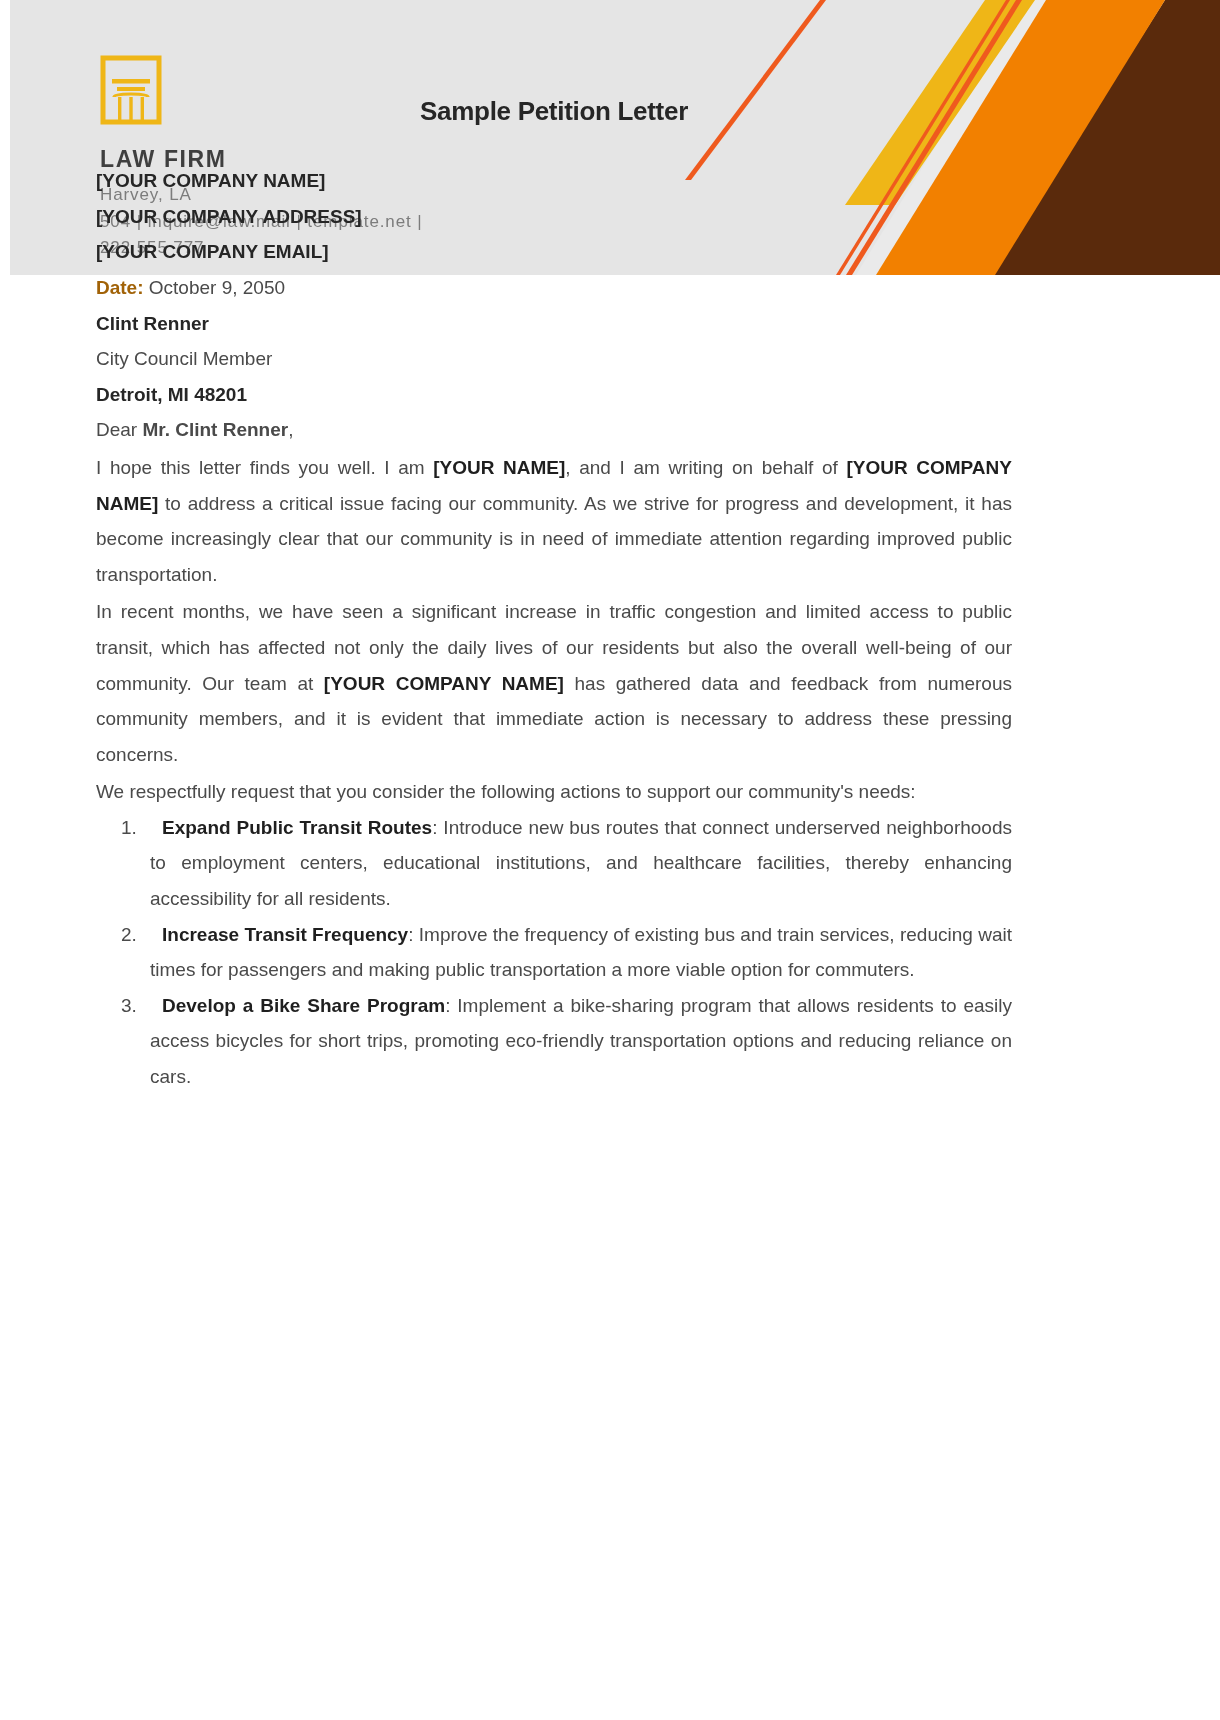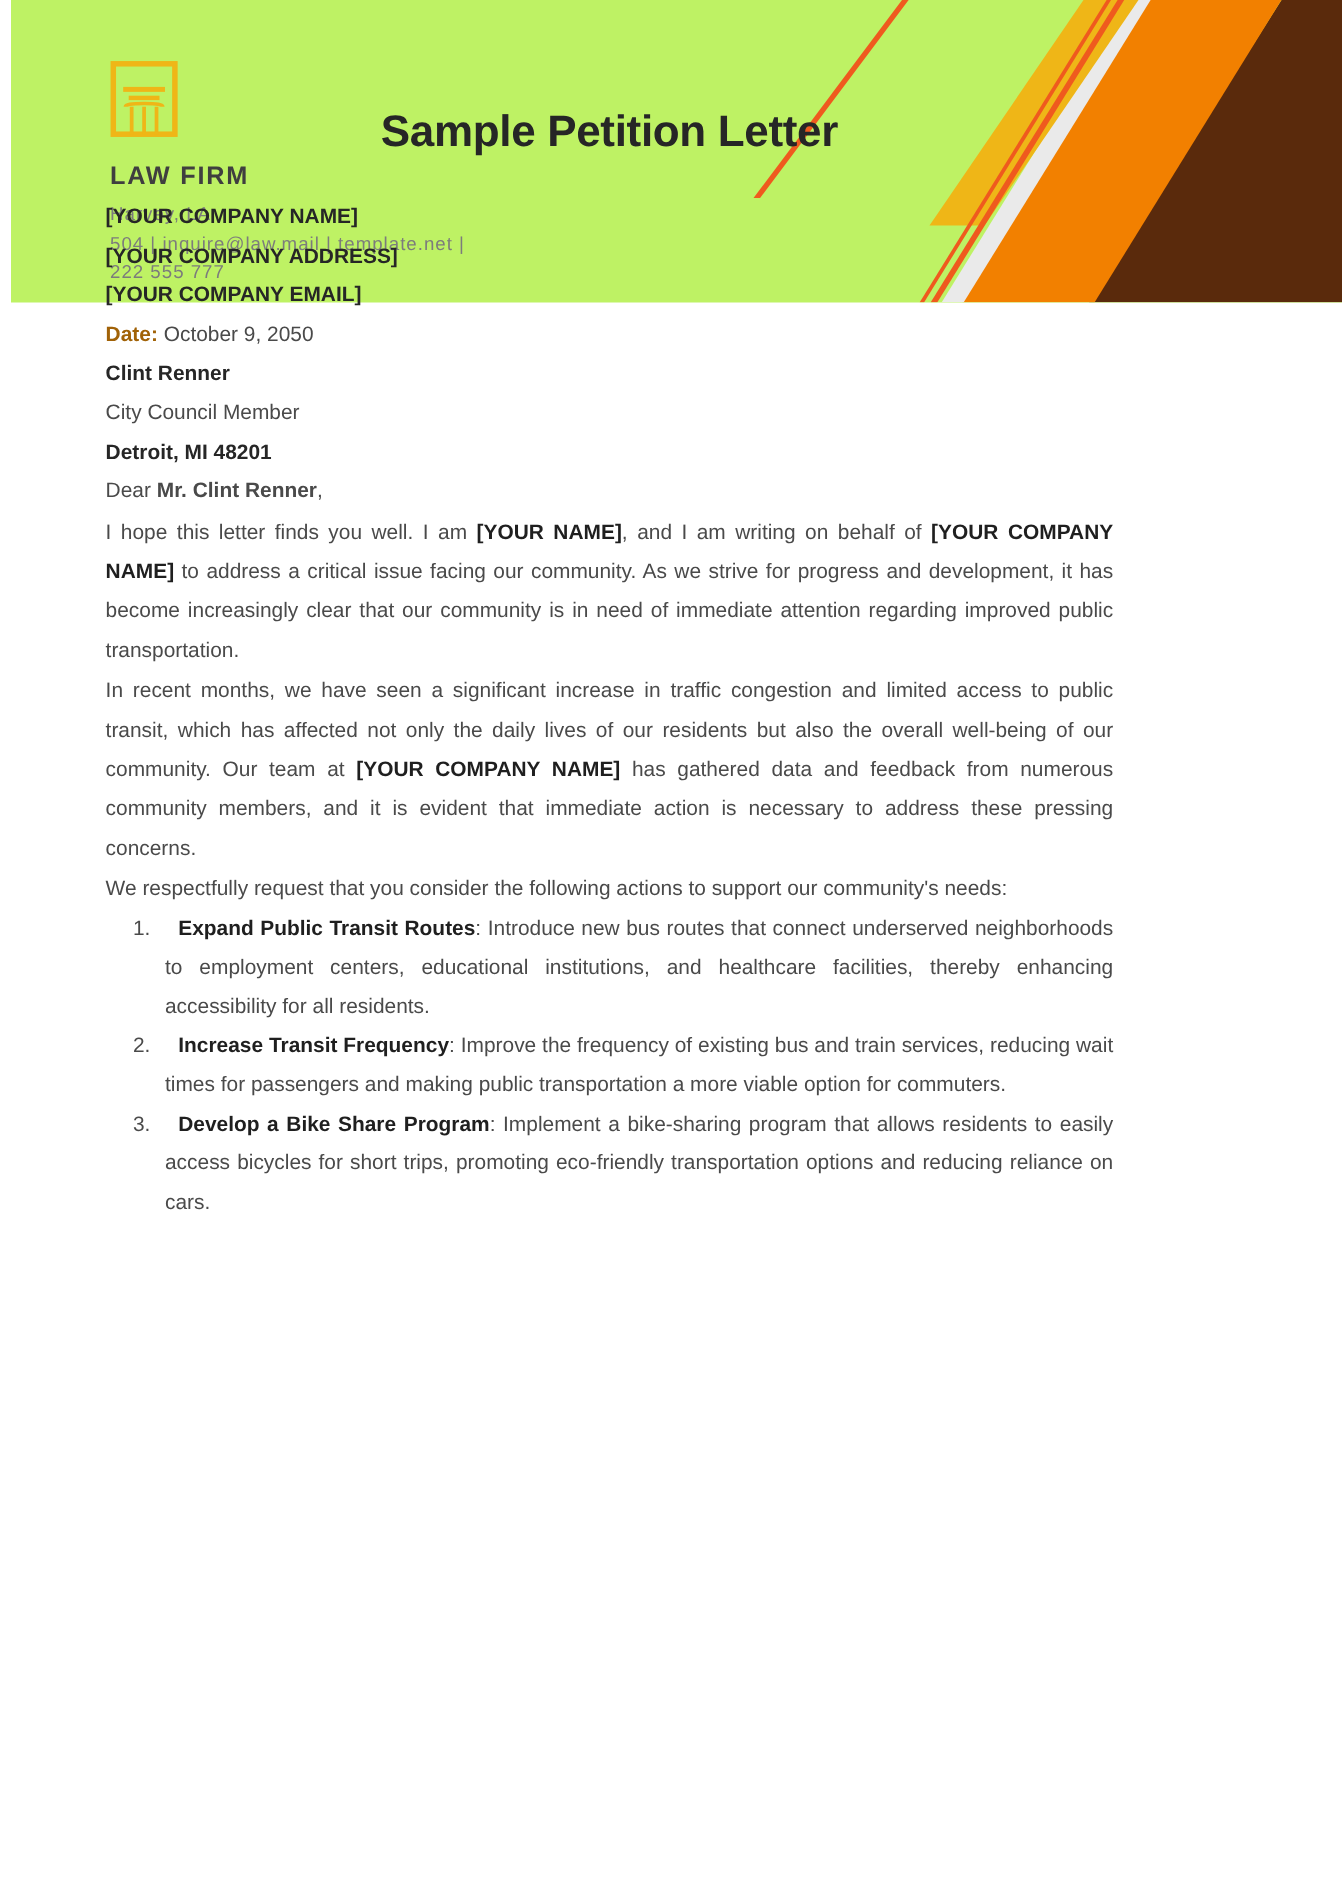--- a/index.html
+++ b/index.html
@@ -21,21 +21,21 @@
     overflow: hidden;
   }
 
   
   .letterhead {
     position: absolute;
     left: 10px;
     top: 0;
     width: 1210px;
     height: 275px;
-    background: #bef264;
+    background: #e5e5e5;
     overflow: hidden;
   }
   .brand {
     position: absolute;
     left: 90px;
     top: 55px;
     width: 520px;
   }
   .logo-mark {
     width: 62px;
@@ -73,21 +73,21 @@
   .doc {
     position: absolute;
     left: 96px;
     top: 0;
     width: 916px;
   }
   .doc-title {
     margin: 0;
     padding-top: 96px;
     text-align: center;
-    font-size: 40px;
+    font-size: 26px;
     font-weight: bold;
     letter-spacing: -0.3px;
     color: #262626;
     line-height: 1.2;
   }
 
   .meta-block {
     margin-top: 36px;
   }
   .meta-line {

